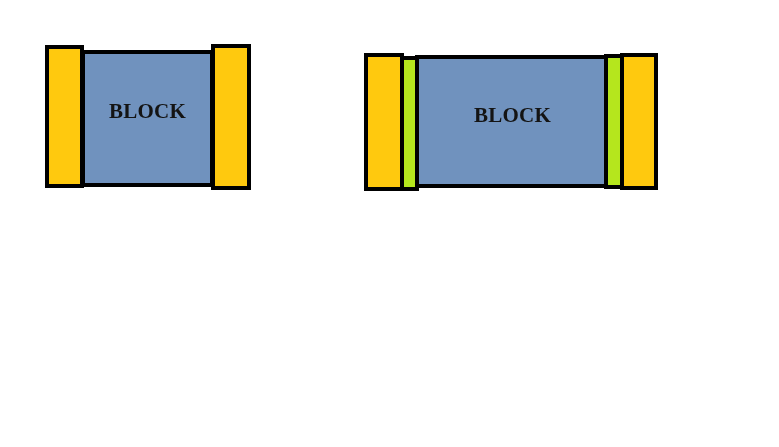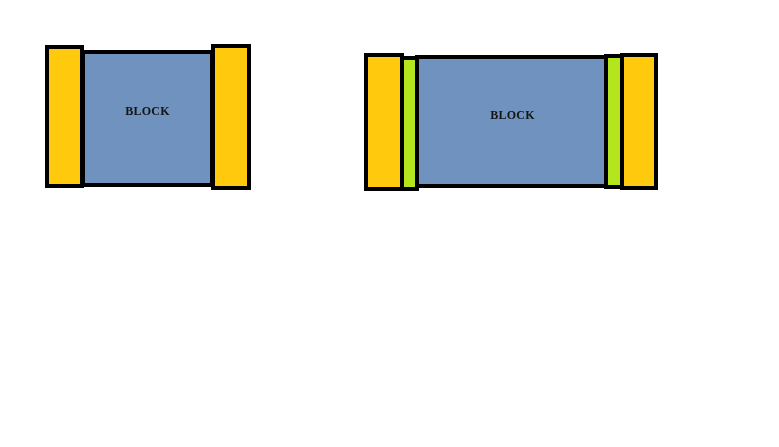--- a/index.html
+++ b/index.html
@@ -13,21 +13,21 @@
     border: 4px solid #000000;
   }
   .yellow { background: var(--yellow); }
   .green { background: var(--green); }
   .block {
     background: var(--blue);
     display: flex; align-items: center; justify-content: center;
   }
   .block-label {
     font-family: "Liberation Serif", "DejaVu Serif", serif;
-    font-weight: bold; font-size: 12px; color: #141414;
+    font-weight: bold; font-size: 21px; color: #141414;
     letter-spacing: 0.2px;
   }
 </style>
 </head>
 <body>
 
 <div id="canvas">
 
   <div>
     <div class="shape yellow" style="left:45px; top:45px; width:39px; height:143px;"></div>

